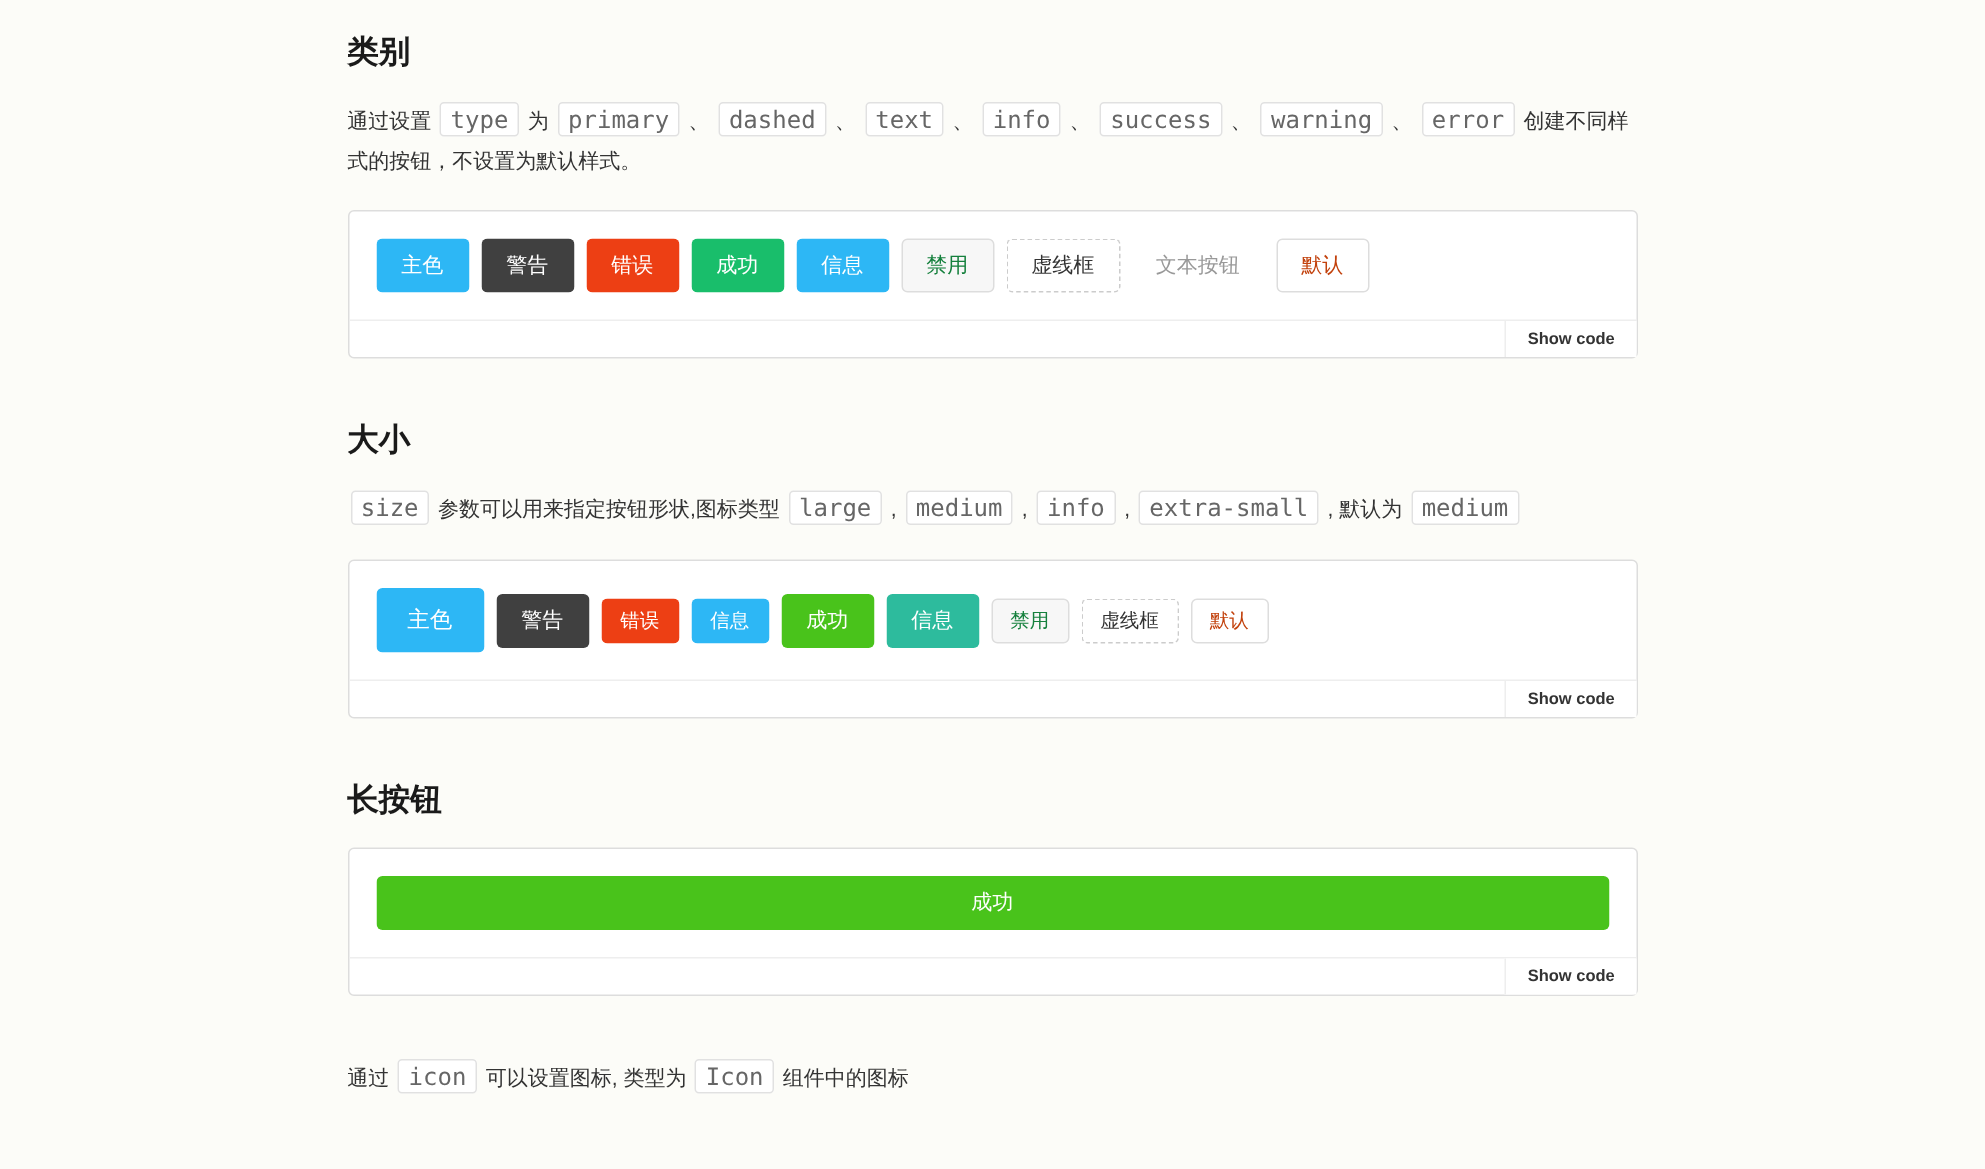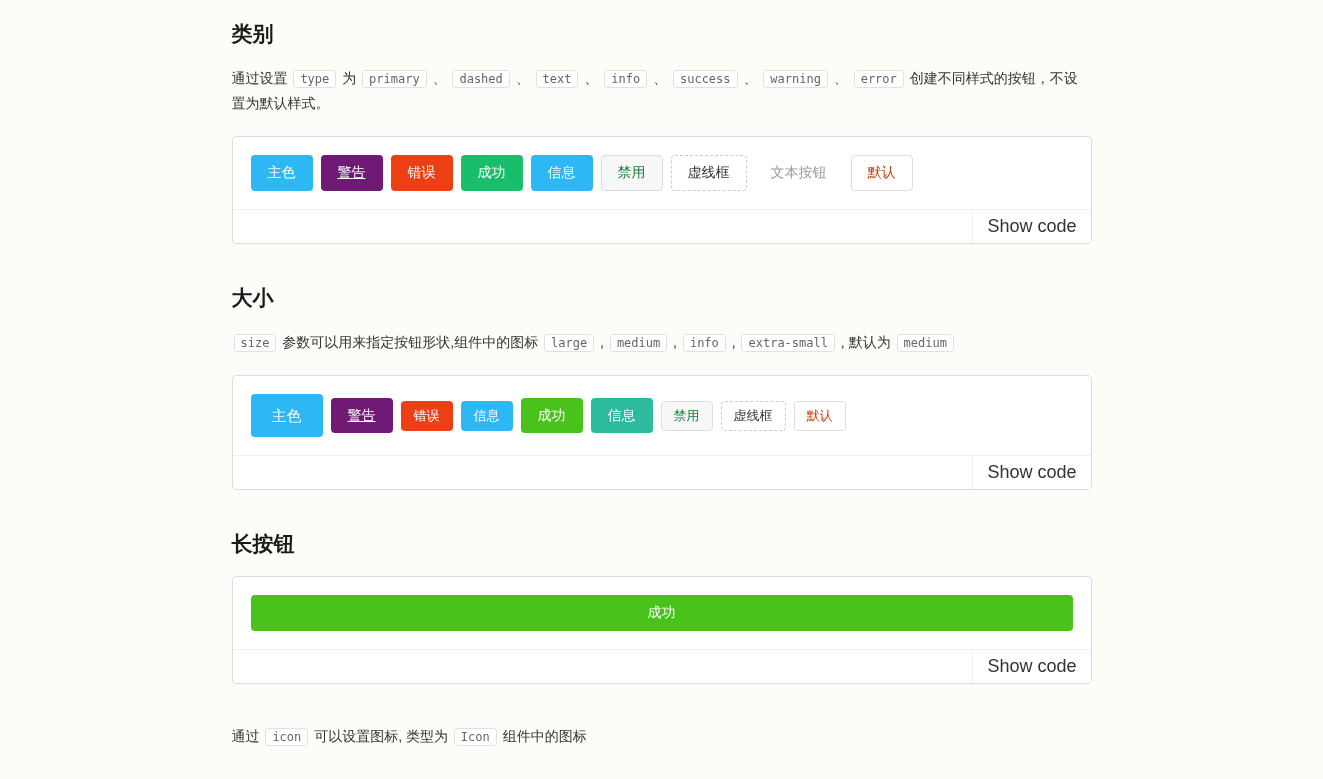--- a/index.html
+++ b/index.html
@@ -29,21 +29,21 @@
       color: #333;
       margin-bottom: 20px;
       line-height: 1.8;
     }
     code {
       font-family: Consolas, Monaco, monospace;
       background: #fff;
       border: 1px solid #e1e1e1;
       border-radius: 3px;
       padding: 1px 6px;
-      font-size: 12px;
+      font-size: 16px;
       color: #666;
       margin: 0 2px;
     }
     .demo-box {
       border: 1px solid #ddd;
       border-radius: 4px;
       background: #fff;
       position: relative;
     }
     .demo-content {
@@ -53,43 +53,43 @@
       gap: 8px;
       align-items: center;
     }
     .show-code {
       text-align: right;
       border-top: 1px solid #eee;
     }
     .show-code-btn {
       display: inline-block;
       padding: 6px 14px;
-      font-size: 18px;
-      font-weight: 400;
+      font-size: 11px;
+      font-weight: 700;
       color: #333;
       background: #fff;
       border: none;
       border-left: 1px solid #eee;
       cursor: pointer;
     }
     .btn {
       display: inline-flex;
       align-items: center;
       justify-content: center;
       padding: 7px 16px;
       border-radius: 4px;
       border: 1px solid transparent;
       font-size: 14px;
       cursor: pointer;
       color: #fff;
       line-height: 1.4;
       white-space: nowrap;
     }
     .btn-primary { background: #2db7f5; }
-    .btn-warning { background: #701a75; text-decoration: underline; }
+    .btn-warning { background: #404040; }
     .btn-error { background: #ed3f14; }
     .btn-success { background: #19be6b; }
     .btn-info { background: #2db7f5; }
     .btn-disabled {
       background: #f7f7f7;
       color: #15803d;
       border-color: #ddd;
       cursor: not-allowed;
     }
     .btn-dashed {
@@ -155,21 +155,21 @@
         </div>
       <div class="show-code">
         <button class="show-code-btn">Show code</button>
       </div>
     </div>
   </div>
 
   <div class="section">
     <h2>大小</h2>
     <p class="desc">
-      <code>size</code><span> 参数可以用来指定按钮形状,组件中的图标 </span><code>large</code><span> , </span><code>medium</code><span> , </span><code>info</code><span> , </span><code>extra-small</code><span> , 默认为 </span><code>medium</code>
+      <code>size</code><span> 参数可以用来指定按钮形状,图标类型 </span><code>large</code><span> , </span><code>medium</code><span> , </span><code>info</code><span> , </span><code>extra-small</code><span> , 默认为 </span><code>medium</code>
     </p>
     <div class="demo-box">
       <div class="demo-content" id="size-buttons">
           <button class="btn btn-primary btn-lg">
             <span>主色</span>
           </button>
           <button class="btn btn-warning">
             <span>警告</span>
           </button>
           <button class="btn btn-error btn-sm">

